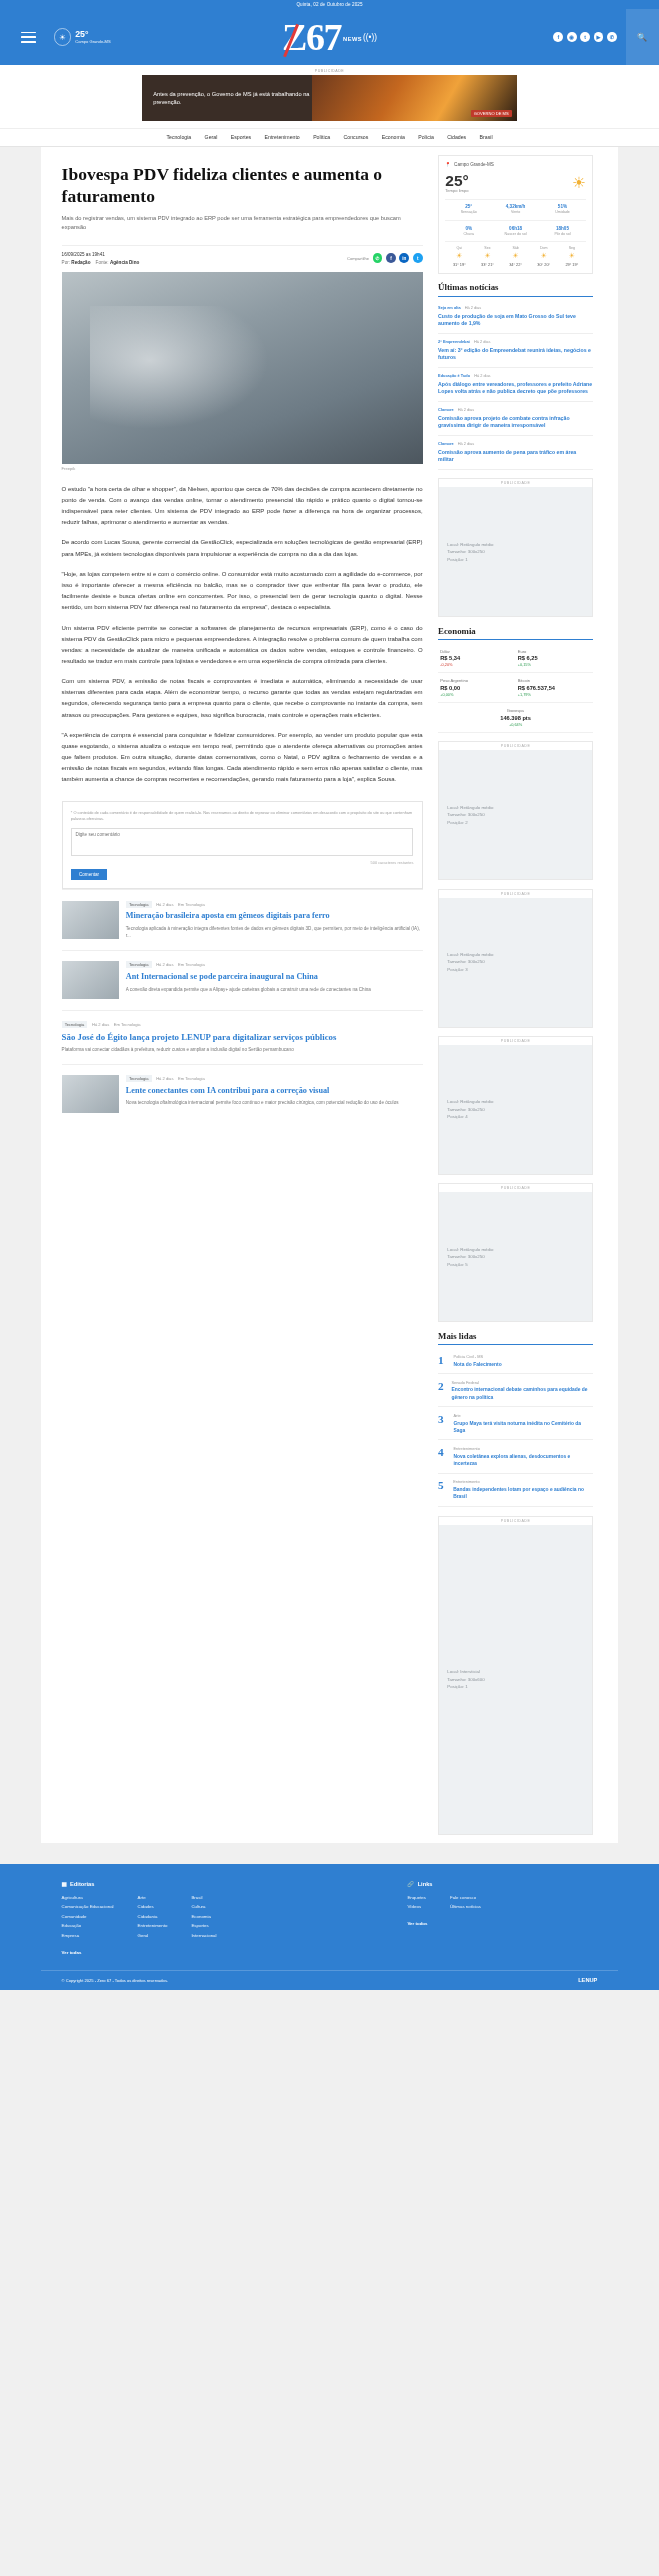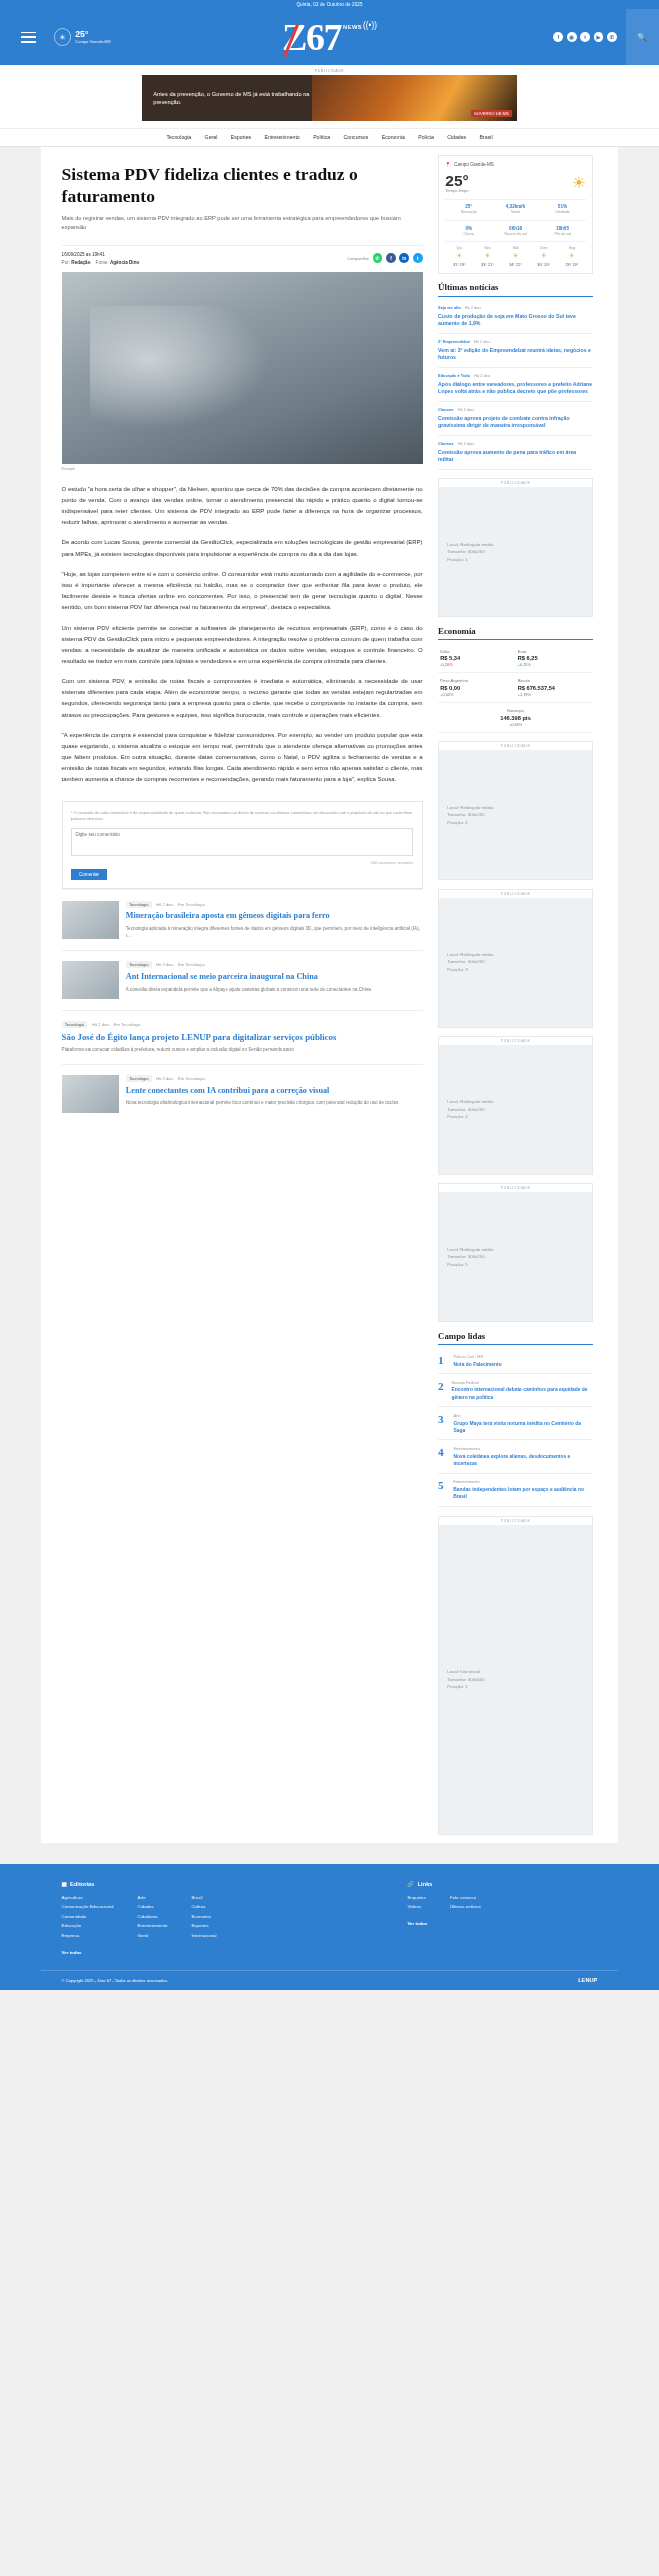--- a/index.html
+++ b/index.html
@@ -38,21 +38,21 @@
   }
   .wcard .wicon {
     width: 17.5px; height: 17.5px; border: 0.5px solid rgba(255,255,255,.55);
     border-radius: 50%; display: flex; align-items: center; justify-content: center;
     font-size: 7.7px;
   }
   .wcard .wtemp { font-size: 8.8px; font-weight: bold; line-height: 1; }
   .wcard .wcity { font-size: 4.1px; opacity: .9; }
   .logo-wrap {
     position: absolute; left: 50%; transform: translateX(-50%);
-    display: flex; align-items: flex-start;
+    display: flex; align-items: center;
   }
   .logo-z {
     font-family: "Liberation Serif", serif;
     font-size: 38px; font-weight: bold; color: #fff;
     line-height: .85; letter-spacing: -1.5px;
     position: relative;
   }
   .logo-z .slash {
     position: absolute; left: 7.2px; top: 2.1px; width: 2.6px; height: 35px;
     background: #e03a3a; transform: rotate(22deg);
@@ -290,21 +290,21 @@
   <span>Economia</span>
   <span>Polícia</span>
   <span>Cidades</span>
   <span>Brasil</span>
 </div>
 
 <div class="page">
 <div class="container">
 
   <div class="main">
-    <h1 class="headline">Sistema PDV fideliza clientes e traduz o faturamento</h1>
+    <h1 class="headline">Ibovespa PDV fideliza clientes e aumenta o faturamento</h1>
     <div class="subhead">Mais do registrar vendas, um sistema PDV integrado ao ERP pode ser uma ferramenta estratégica para empreendedores que buscam expansão</div>
 
     <div class="meta-row">
       <div class="meta-left">
         <div class="date">16/09/2025 as 19h41</div>
         <div class="byline">
           <span>Por:</span>
           <b>Redação</b>
           &nbsp;&nbsp;
           <span>Fonte:</span>
@@ -355,21 +355,21 @@
         </div>
       </div>
       <div class="rel-item">
         <div class="rel-thumb"></div>
         <div class="rel-body">
           <div class="rel-tags">
             <span class="tag">Tecnologia</span>
             <span>Há 2 dias</span>
             <span>Em Tecnologia</span>
           </div>
-          <div class="rel-title">Ant Internacional se meio parceira inaugural na China</div>
+          <div class="rel-title">Ant Internacional se pode parceira inaugural na China</div>
           <div class="rel-desc">A conexão direta expandida permite que a Alipay+ ajude carteiras globais a construir uma rede de conectantes na China</div>
         </div>
       </div>
       <div class="rel-item wide">
         <div class="rel-body">
           <div class="rel-tags">
             <span class="tag">Tecnologia</span>
             <span>Há 2 dias</span>
             <span>Em Tecnologia</span>
           </div>
@@ -575,21 +575,21 @@
 
     <div class="adbox">
       <div class="lbl">PUBLICIDADE</div>
       <div class="slot">
         <div>Local: Retângulo médio</div>
         <div>Tamanho: 300x250</div>
         <div>Posição: 5</div>
       </div>
     </div>
 
-    <div class="side-title">Campo lidas</div>
+    <div class="side-title">Mais lidas</div>
     <div>
       <div class="most-item">
         <div class="most-num">1</div>
         <div class="most-body">
               <div class="cat">Polícia Civil - MS</div>
               <div class="t">Nota do Falecimento</div>
             </div>
       </div>
       <div class="most-item">
         <div class="most-num">2</div>

